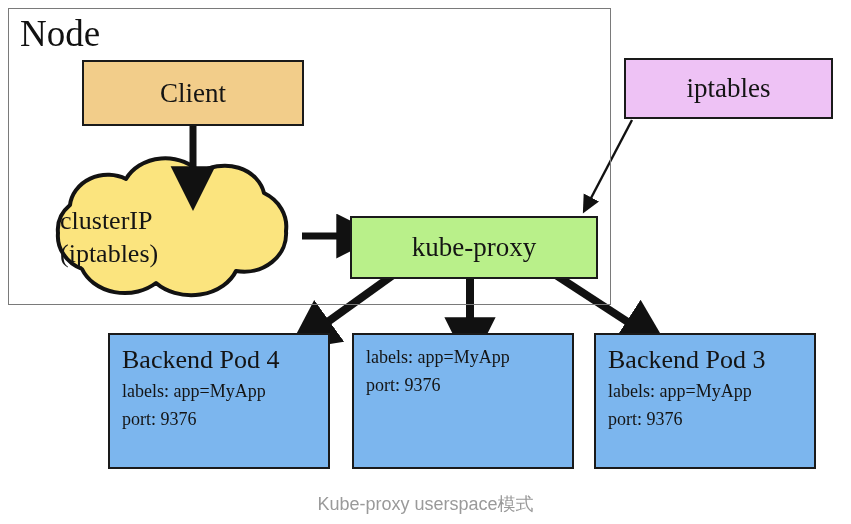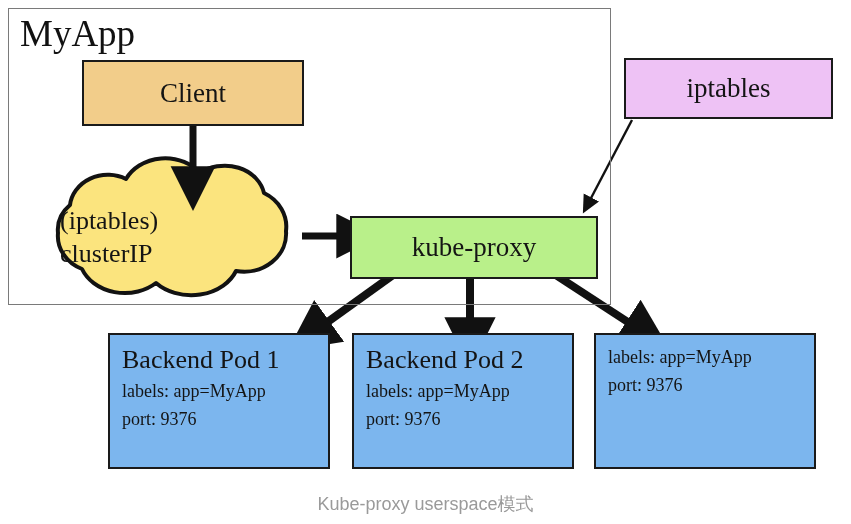--- a/index.html
+++ b/index.html
@@ -160,51 +160,51 @@
   <line x1="632" y1="120" x2="590" y2="200" stroke="#111111" stroke-width="2.4" marker-end="url(#arrowThin)"></line>
 
   <line x1="400" y1="270" x2="322" y2="326" stroke="#111111" stroke-width="8" marker-end="url(#arrowThick)"></line>
 
   <line x1="470" y1="270" x2="470" y2="326" stroke="#111111" stroke-width="8" marker-end="url(#arrowThick)"></line>
 
   <line x1="548" y1="270" x2="634" y2="326" stroke="#111111" stroke-width="8" marker-end="url(#arrowThick)"></line>
 </svg>
 
 <div class="node-box"></div>
-<div class="node-label">MyApp</div>
+<div class="node-label">Node</div>
 
 <div class="cloud-wrap">
   <div class="cloud-label">
+    <div>clusterIP</div>
     <div>(iptables)</div>
-    <div>clusterIP</div>
   </div>
 </div>
 
 <div class="shape client-box">
   <span>Client</span>
 </div>
 
 <div class="shape apiserver-box">
   <span>iptables</span>
 </div>
 
 <div class="shape kubeproxy-box">
   <span>kube-proxy</span>
 </div>
 
 <div class="shape pod-box pod-1">
-  <div class="pod-title">Backend Pod 1</div>
+  <div class="pod-title">Backend Pod 4</div>
   <div class="pod-line">labels: app=MyApp</div>
   <div class="pod-line">port: 9376</div>
 </div>
 
 <div class="shape pod-box pod-2">
-  <div class="pod-title">Backend Pod 2</div>
   <div class="pod-line">labels: app=MyApp</div>
   <div class="pod-line">port: 9376</div>
 </div>
 
 <div class="shape pod-box pod-3">
+  <div class="pod-title">Backend Pod 3</div>
   <div class="pod-line">labels: app=MyApp</div>
   <div class="pod-line">port: 9376</div>
 </div>
 
 <div class="caption">Kube-proxy userspace模式</div>
 
 </body></html>

